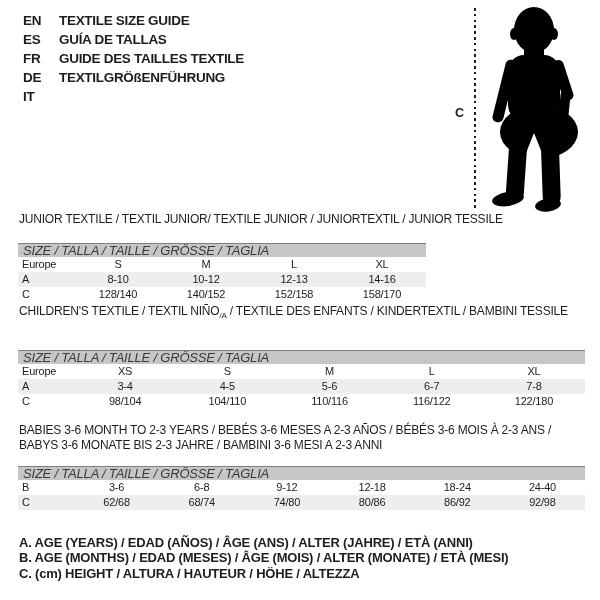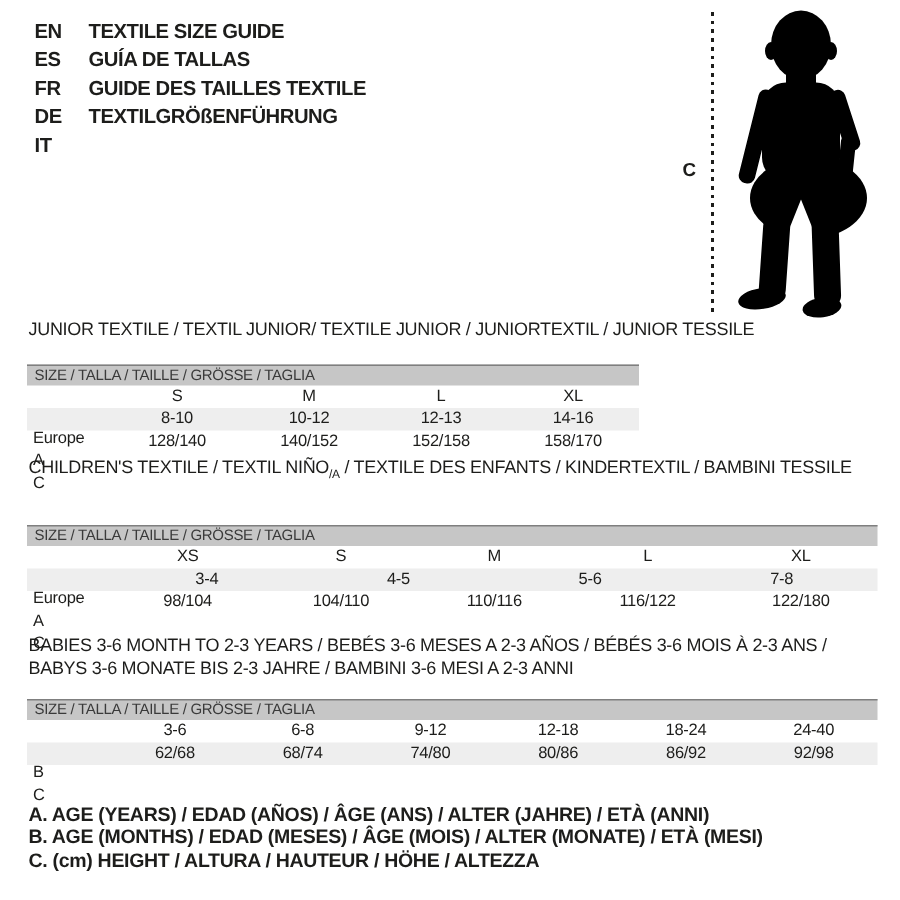--- a/index.html
+++ b/index.html
@@ -22,26 +22,26 @@
   
   .sec-title{
     position:absolute;left:19px;font-size:12px;font-weight:400;letter-spacing:-0.2px;
     line-height:14.5px;white-space:nowrap;
   }
   .sub{font-size:8px;vertical-align:sub;}
   .size-table{position:absolute;left:18px;}
   .size-bar{
     height:13px;line-height:13px;background:var(--bar,#c6c6c6);
     border-top:1px solid #7f7f7f;padding-left:5px;
-    font-size:10px;color:#3a3a3a;letter-spacing:-0.2px;
+    font-size:13px;color:#3a3a3a;letter-spacing:-0.2px;font-style:italic;
   }
   .trow{display:flex;height:15px;line-height:15px;font-size:11px;}
   .trow.shaded{background:var(--stripe,#eeeeee);}
   .cell{flex:1;text-align:center;letter-spacing:-0.2px;}
-  .cell.label{flex:0 0 52px;text-align:left;padding-left:4px;margin-top:28px;}
+  .cell.label{flex:0 0 52px;text-align:left;padding-left:4px;}
   
   .footnotes{position:absolute;left:19px;top:535px;}
   .footnote{font-size:13px;font-weight:700;letter-spacing:-0.2px;line-height:15.3px;white-space:nowrap;}
 </style>
 </head>
 <body>
 
 <div class="canvas" style="--ink: #1d1d1b; --bar: #c6c6c6; --stripe: #eeeeee; background: rgb(255, 255, 255);">
 
   <div class="lang-list">
@@ -124,20 +124,21 @@
       <div class="cell">S</div>
       <div class="cell">M</div>
       <div class="cell">L</div>
       <div class="cell">XL</div>
     </div>
     <div class="trow shaded">
       <div class="cell label">A</div>
       <div class="cell">3-4</div>
       <div class="cell">4-5</div>
       <div class="cell">5-6</div>
+      <div class="cell">6-7</div>
       <div class="cell">7-8</div>
     </div>
     <div class="trow">
       <div class="cell label">C</div>
       <div class="cell">98/104</div>
       <div class="cell">104/110</div>
       <div class="cell">110/116</div>
       <div class="cell">116/122</div>
       <div class="cell">122/180</div>
     </div>

